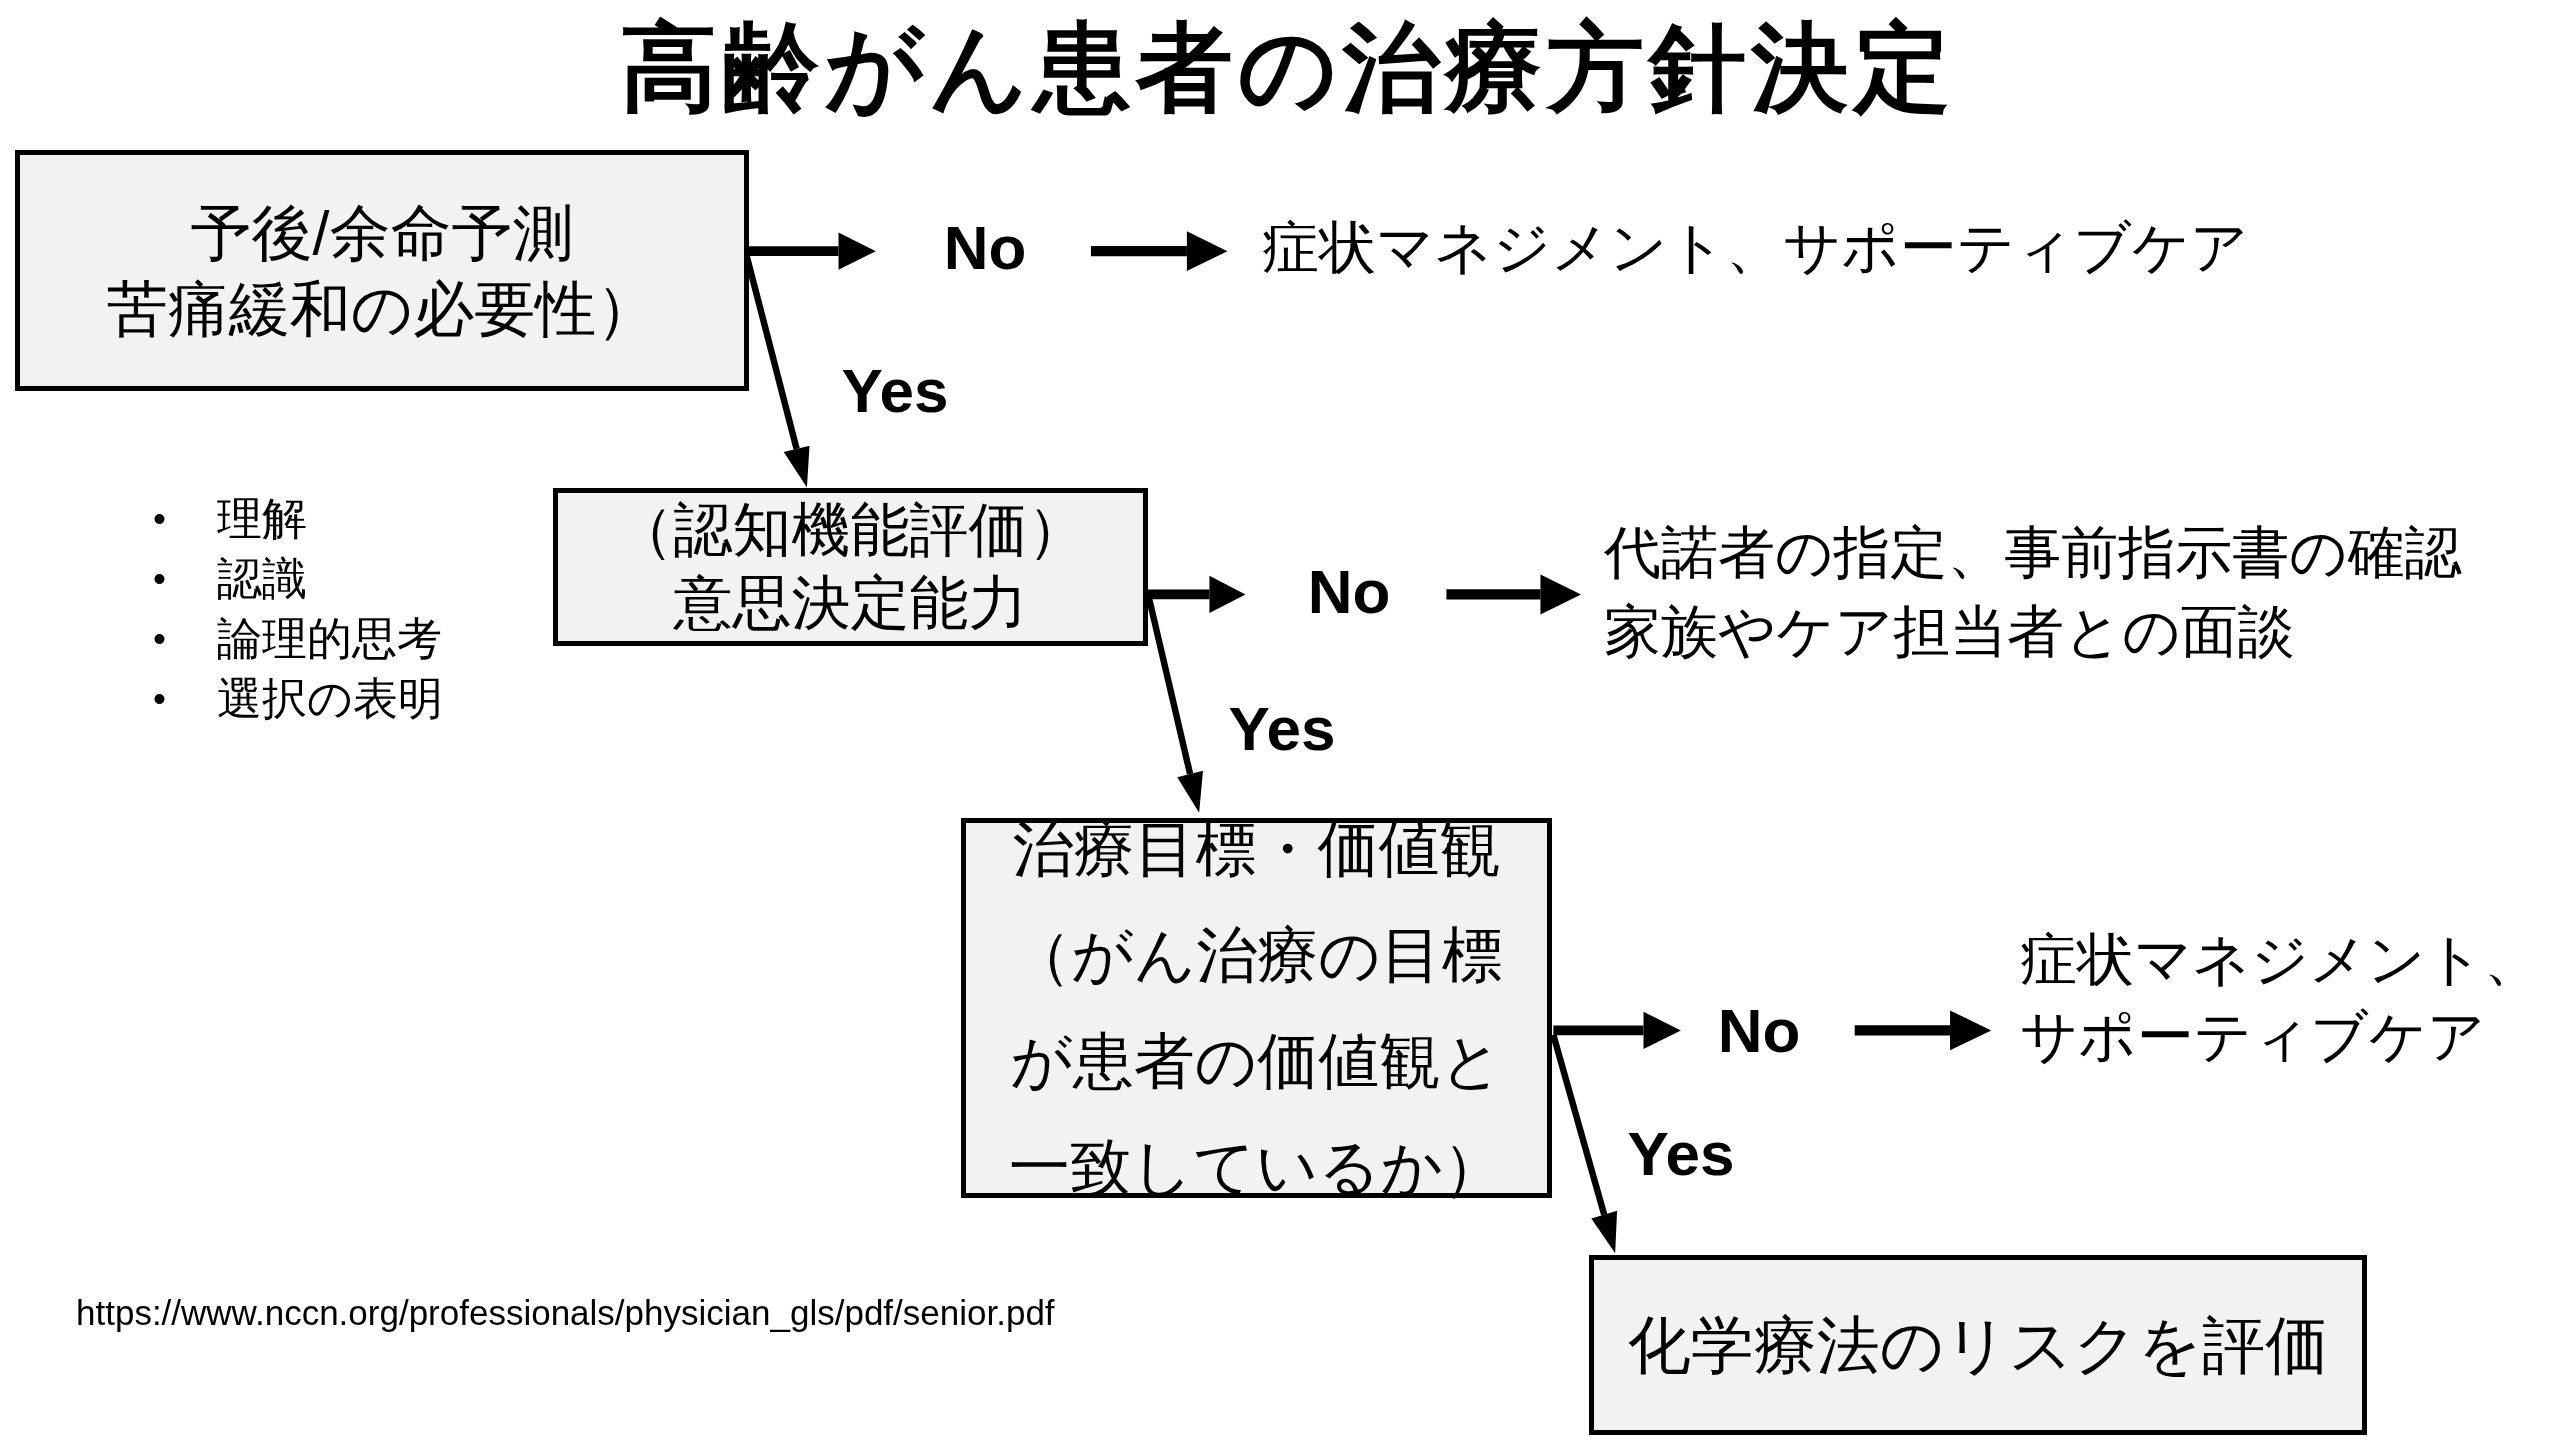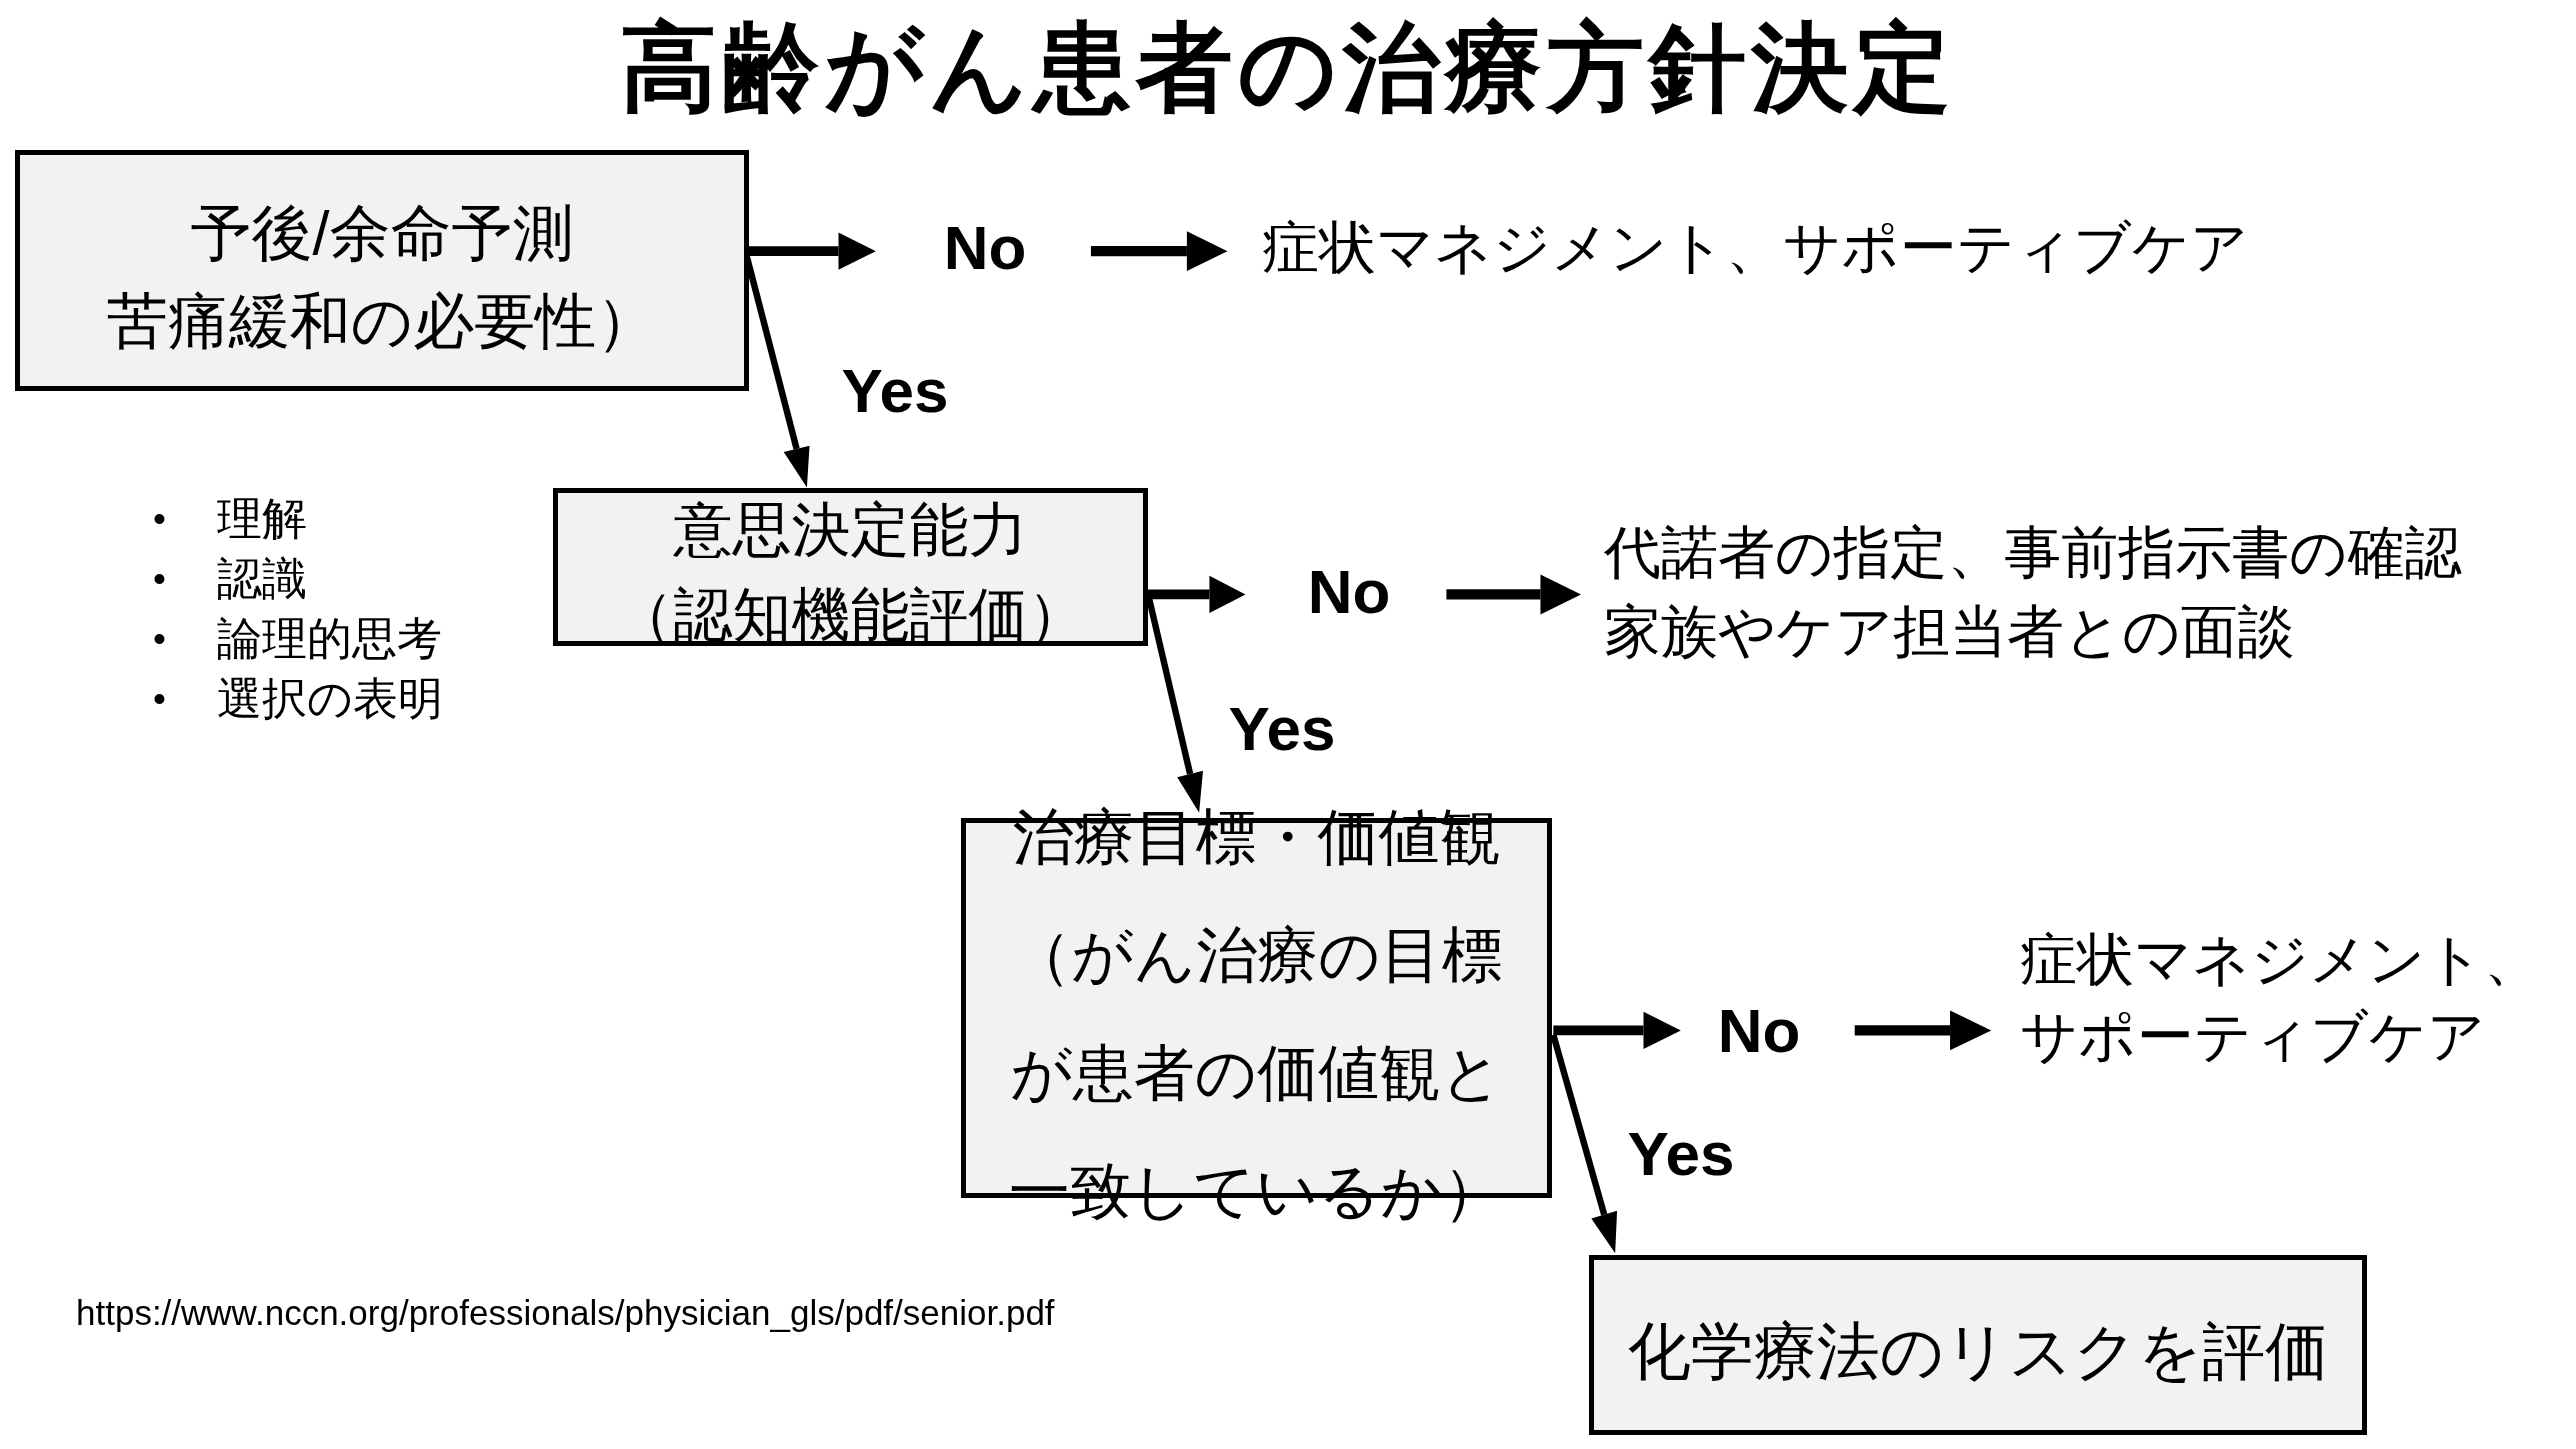--- a/index.html
+++ b/index.html
@@ -22,21 +22,21 @@
   .title{
     position:absolute;left:0;right:0;top:3.9px;
     text-align:center;font-size:97px;font-weight:700;letter-spacing:5.2px;
   }
 
   .box{
     position:absolute;background:var(--box-fill);border:5.8px solid var(--line);
     display:flex;flex-direction:column;justify-content:center;align-items:center;
     text-align:center;
   }
-  .box .bl{white-space:nowrap;margin-top:12px;}
+  .box .bl{white-space:nowrap;}
   .box-prognosis{left:15px;top:150px;width:734px;height:241px;font-size:61px;line-height:76px;}
   .box-capacity{left:553px;top:488px;width:595px;height:158px;font-size:59px;line-height:73px;}
   .box-goals{left:961px;top:818px;width:591px;height:380px;font-size:61px;line-height:90px;gap:16px;}
   .box-chemo{left:1589px;top:1255px;width:778px;height:180px;font-size:63px;line-height:77px;}
 
   .decision{
     position:absolute;transform:translate(-50%,-50%);
     font-size:62px;font-weight:700;white-space:nowrap;
   }
 
@@ -96,22 +96,22 @@
   </svg>
 
   <h1 class="title">高齢がん患者の治療方針決定</h1>
 
   <div class="box box-prognosis">
     <div class="bl">予後/余命予測</div>
     <div class="bl">苦痛緩和の必要性）</div>
   </div>
 
   <div class="box box-capacity">
+    <div class="bl">（認知機能評価）</div>
     <div class="bl">意思決定能力</div>
-    <div class="bl">（認知機能評価）</div>
   </div>
 
   <div class="box box-goals">
     <div class="bl">治療目標・価値観</div>
     <div class="bl">（がん治療の目標</div>
     <div class="bl">が患者の価値観と</div>
     <div class="bl">一致しているか）</div>
   </div>
 
   <div class="box box-chemo">

